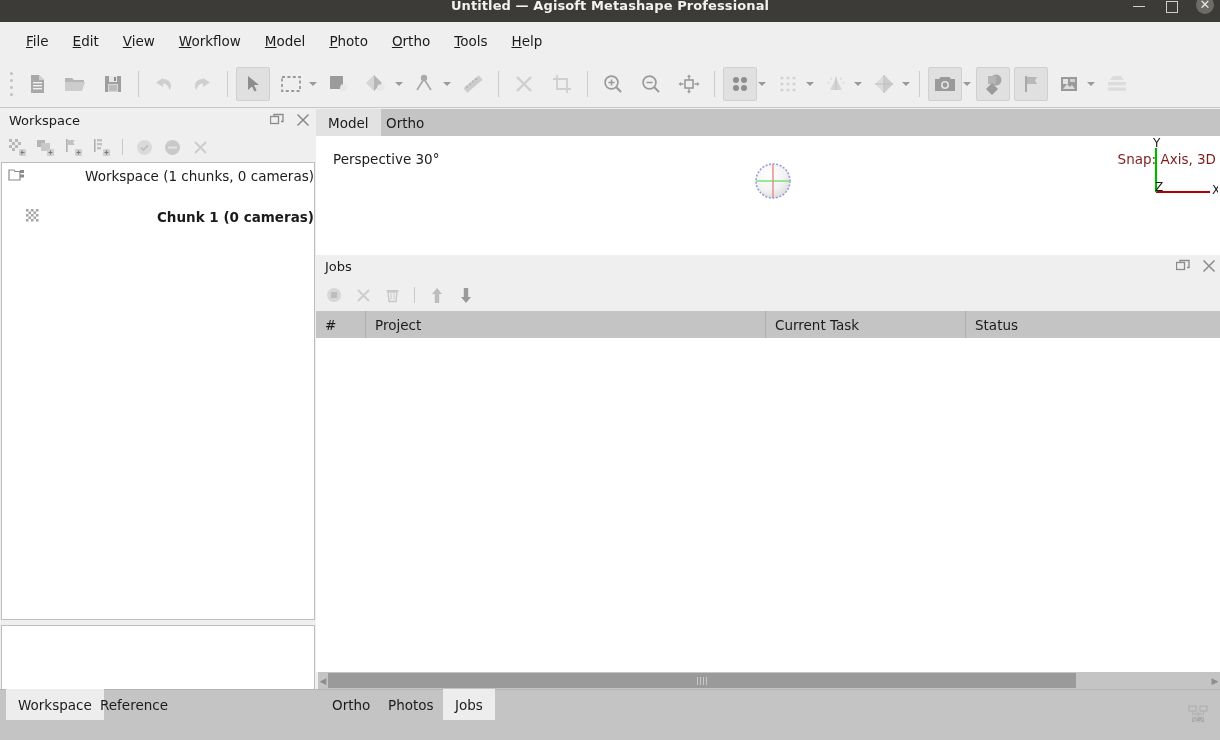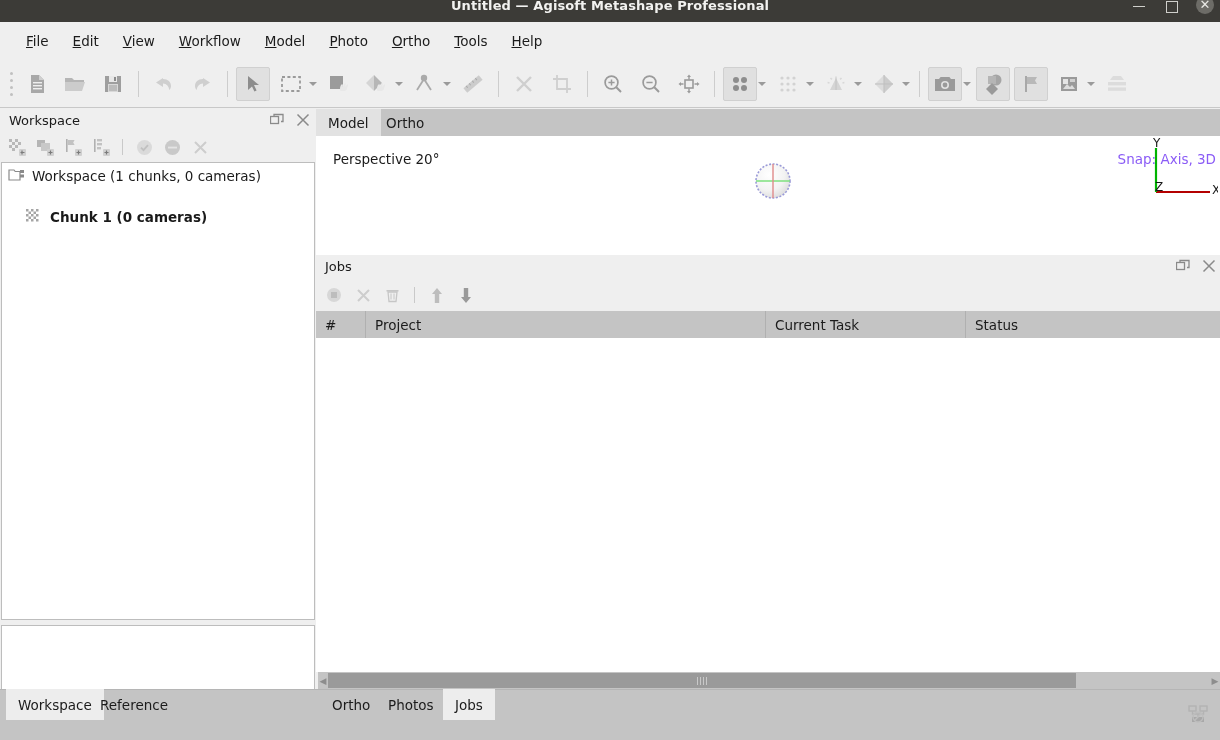--- a/index.html
+++ b/index.html
@@ -82,21 +82,21 @@
     position:absolute; left:0; top:24px; width:316px; height:28px;
     background:#efefef; display:flex; align-items:center; padding-left:6px; gap:6px;
   }
   .wtb { width:22px; height:22px; display:flex; align-items:center; justify-content:center; }
   .wtb-sep { width:1px; height:16px; background:#c9c9c9; margin:0 4px; }
 
   .ws-tree {
     position:absolute; left:1px; top:53px; width:314px; height:458px;
     background:#ffffff; border:1px solid #bdbdbd; overflow:hidden;
   }
-  .tree-row { display:flex; align-items:center; height:25px; padding-left:6px; font-size:13.5px; }
+  .tree-row { display:flex; align-items:center; height:25px; padding-left:6px; font-size:13.5px;justify-content:space-between; }
   .tree-row.child { padding-left:24px; font-weight:bold;margin-top:16px; }
   .tree-row .tico { width:17px; height:15px; margin-right:7px; flex:none; }
 
   .ws-lower {
     position:absolute; left:1px; top:516px; width:314px; height:173px;
     background:#ffffff; border:1px solid #bdbdbd;
   }
 
   
   .tabstrip {
@@ -105,21 +105,21 @@
   }
   .vtab { position:absolute; top:0; height:27px; display:flex; align-items:center;
           padding:0 12px; font-size:13.5px; color:#1b1b1b; }
   .vtab.active { background:#e2e2e2; }
 
   .viewport {
     position:absolute; left:316px; top:136px; width:904px; height:119px;
     background:#ffffff; overflow:hidden;
   }
   .vp-label { position:absolute; left:17px; top:15px; font-size:13.5px; color:#1b1b1b; }
-  .vp-snap  { position:absolute; right:4px; top:15px; font-size:13.5px; color:#8b5cf6; white-space:nowrap; }
+  .vp-snap  { position:absolute; right:4px; top:15px; font-size:13.5px; color:#7f1d1d; white-space:nowrap; }
   .trackball { position:absolute; left:437px; top:25px; width:40px; height:40px; }
   .gizmo { position:absolute; right:2px; top:2px; width:70px; height:70px; }
 
   
   .jobs { position:absolute; left:316px; top:255px; width:904px; height:417px; background:#efefef; }
   .jobs-title { position:absolute; left:0; top:0; width:904px; height:22px;
                 display:flex; align-items:center; padding-left:9px; font-size:13px; }
   .jobs-title .tbtns { position:absolute; right:4px; top:0; height:22px;
                        display:flex; align-items:center; gap:12px; }
   .jobs-toolbar { position:absolute; left:0; top:25px; width:904px; height:30px;
@@ -556,21 +556,21 @@
 
     <div class="ws-lower"></div>
   </div>
 
   <div class="tabstrip">
     <div class="vtab active" style="left:0;">Model</div>
     <div class="vtab" style="left:58px;">Ortho</div>
   </div>
 
   <div class="viewport">
-    <div class="vp-label">Perspective 20°</div>
+    <div class="vp-label">Perspective 30°</div>
     <div class="vp-snap">Snap: Axis, 3D</div>
 
     <div class="trackball">
       <svg width="40" height="40" viewBox="0 0 40 40">
         <defs>
           <radialGradient id="tb" cx="38%" cy="32%" r="70%">
             <stop offset="0%" stop-color="#ffffff"></stop>
             <stop offset="65%" stop-color="#f3f3f3"></stop>
             <stop offset="100%" stop-color="#dedede"></stop>
           </radialGradient>

